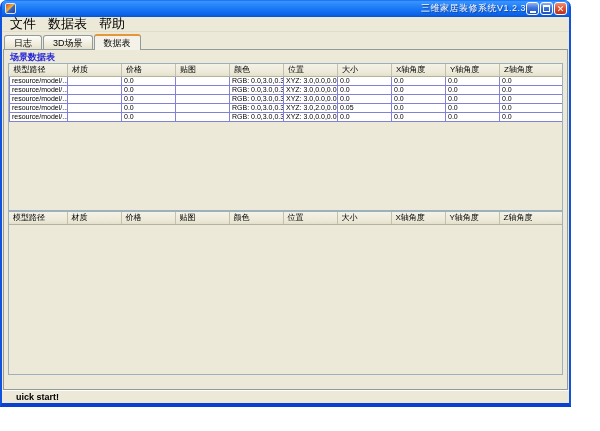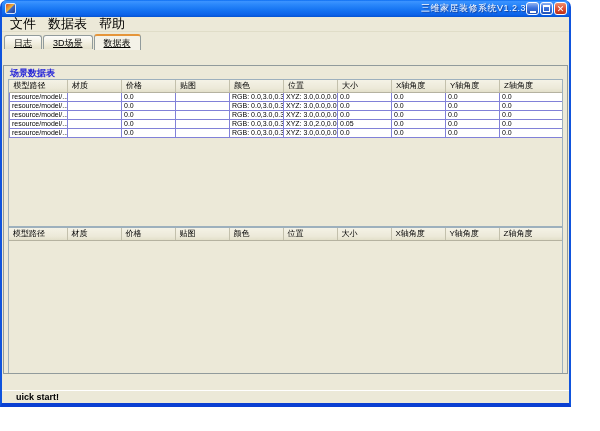--- a/index.html
+++ b/index.html
@@ -41,26 +41,26 @@
   .menubar { height: 15px; flex: 0 0 15px; background: #ece9d8; display: flex; align-items: center;
     border-bottom: 1px solid #e0ddc8; padding-left: 2px; }
   .menu-item { font-size: 13px; color: #000; padding: 1px 6px; cursor: default; }
 
   
   .tabbar { height: 17px; flex: 0 0 17px; display: flex; align-items: flex-end; padding-left: 2px;
     background: #ece9d8; }
   .tab { height: 14px; padding: 1px 9px 0 9px; font-size: 9px; color: #000;
     background: linear-gradient(180deg, #fdfdfb 0%, #f0eddd 60%, #e4e0cc 100%);
     border: 1px solid #919b9c; border-bottom: none; border-radius: 3px 3px 0 0;
-    margin-right: 1px; cursor: default; display: flex; align-items: center; text-decoration: underline; }
+    margin-right: 1px; cursor: default; display: flex; align-items: center; }
   .tab.selected { height: 16px; background: #f4f2e8;
     border-top: 2px solid #e5953a; position: relative; z-index: 2; margin-bottom: -1px; }
 
   
-  .panel { flex: 1 1 auto; background: #ece9d8; border: 1px solid #919b9c; margin: 16px 1px;
+  .panel { flex: 1 1 auto; background: #ece9d8; border: 1px solid #919b9c; margin: 0 1px;
     padding: 1px 2px; overflow: hidden; display: flex; flex-direction: column; }
   .group-label { font-size: 9px; font-weight: bold; color: #2626d8; margin: 1px 0 1px 4px; height: 10px; line-height: 10px; }
 
   .tablewrap { background: #ece9d8; border: 1px solid #9db0bd; margin: 0 2px; overflow: hidden; }
   .tablewrap.scene { height: 148px; flex: 0 0 148px; }
   .tablewrap.furniture { height: 164px; flex: 0 0 164px; }
 
   table.grid { border-collapse: collapse; table-layout: fixed; width: 556px; }
   table.grid col.c-path { width: 58px; }
   table.grid col.c-std  { width: 54px; }

